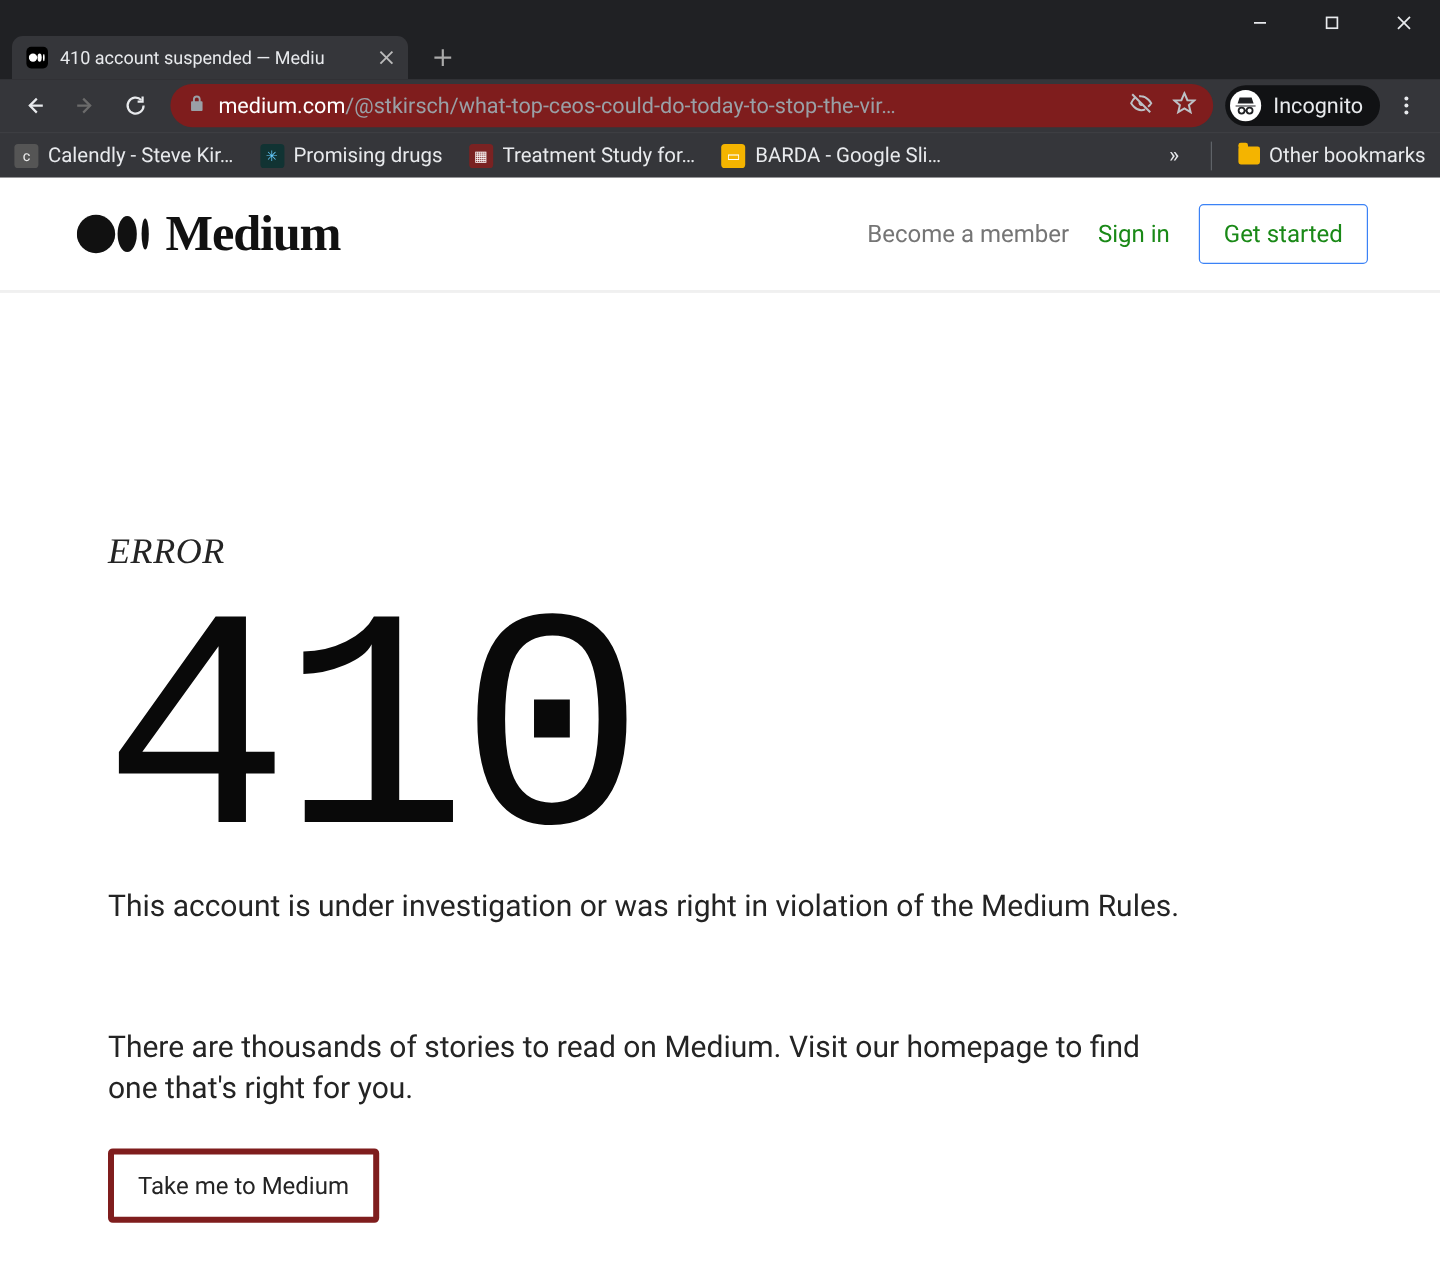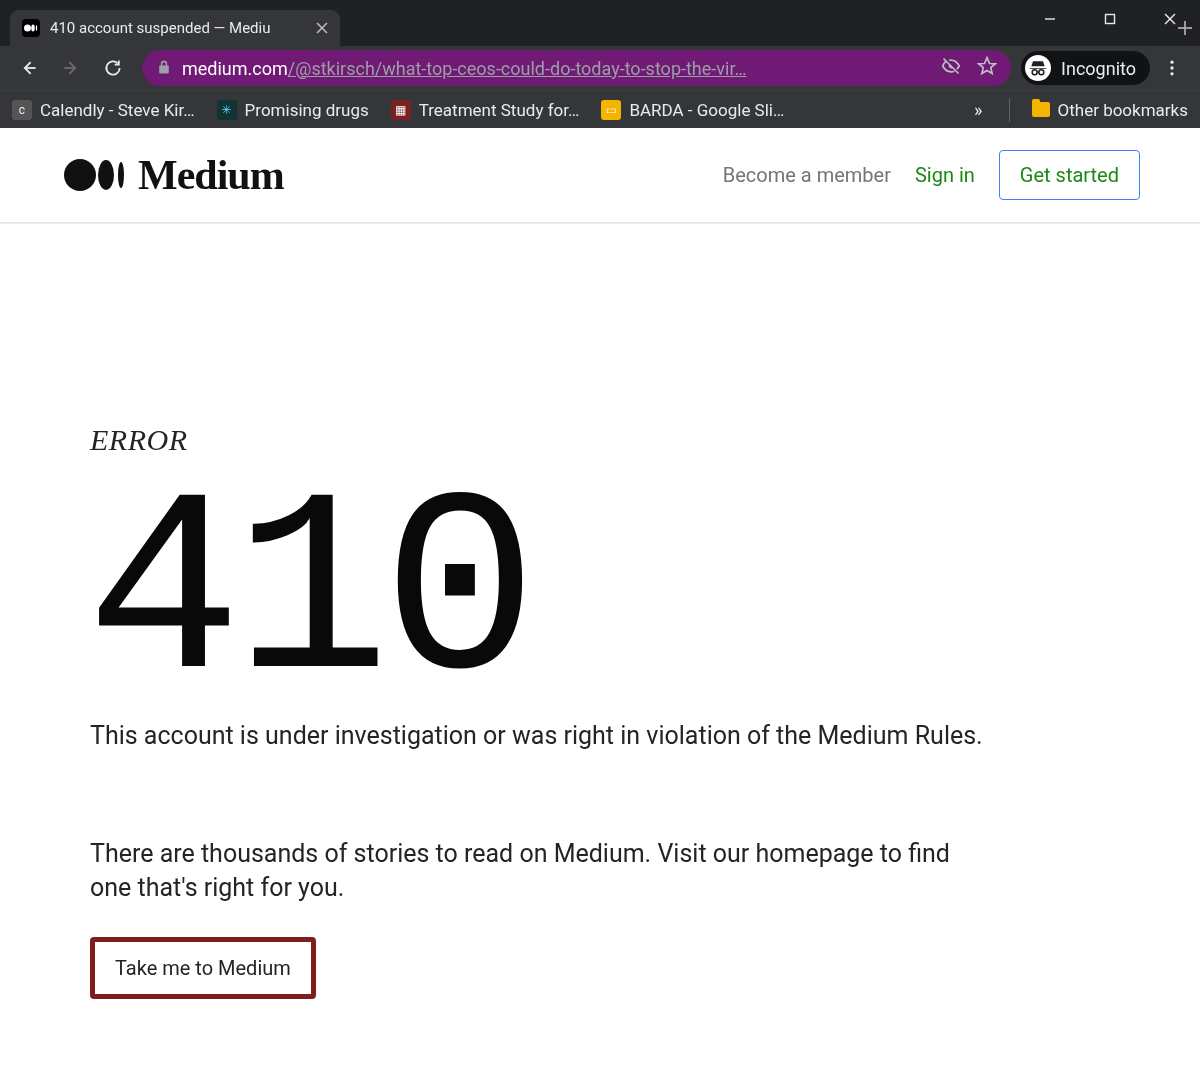--- a/index.html
+++ b/index.html
@@ -1,41 +1,41 @@
 <!DOCTYPE html>
 <html><head>
 <meta charset="utf-8">
 <style>
   * { box-sizing: border-box; margin: 0; padding: 0; }
   body { width: 1200px; height: 1068px; font-family: -apple-system, BlinkMacSystemFont, "Segoe UI", Roboto, sans-serif; background: #fff; overflow: hidden; }
 
   
   .chrome { background: #202124; color: #e8eaed; }
-  .tabbar { display: flex; align-items: flex-end; height: 46px; padding: 10px 0 0 10px; position: relative; justify-content: space-between; }
+  .tabbar { display: flex; align-items: flex-end; height: 66px; padding: 10px 0 0 10px; position: relative; }
   .tab { display: flex; align-items: center; background: #35363a; height: 36px; border-radius: 9px 9px 0 0; padding: 0 10px 0 12px; min-width: 330px; max-width: 330px; font-size: 15px; color: #e8eaed; gap: 10px; }
   .tab-favicon { width: 18px; height: 18px; background: #000; border-radius: 4px; display: flex; align-items: center; justify-content: center; }
   .tab-favicon svg { width: 14px; height: 10px; }
   .tab-title { flex: 1; white-space: nowrap; overflow: hidden; }
   .tab-close { width: 16px; height: 16px; display: flex; align-items: center; justify-content: center; color: #bbb; cursor: pointer; }
   .tab-close svg { width: 12px; height: 12px; }
   .newtab { width: 30px; height: 30px; margin-left: 14px; display: flex; align-items: center; justify-content: center; color: #aaa; cursor: pointer; margin-bottom: 3px; }
   .newtab svg { width: 18px; height: 18px; }
   .win-controls { position: absolute; right: 0; top: 0; display: flex; height: 38px; }
   .win-btn { width: 60px; display: flex; align-items: center; justify-content: center; color: #e8eaed; }
   .win-btn svg { width: 14px; height: 14px; }
 
   .toolbar { background: #35363a; height: 44px; display: flex; align-items: center; padding: 0 10px; gap: 4px; }
   .nav-btn { width: 38px; height: 38px; display: flex; align-items: center; justify-content: center; color: #e8eaed; border-radius: 50%; }
   .nav-btn.disabled { color: #6b6b6b; }
   .nav-btn svg { width: 20px; height: 20px; }
-  .omnibox { flex: 1; background: #701a75; border-radius: 22px; height: 36px; display: flex; align-items: center; padding: 0 14px; margin: 0 6px; gap: 10px; font-size: 18px; color: #bdc1c6; overflow: hidden; }
+  .omnibox { flex: 1; background: #7f1d1d; border-radius: 22px; height: 36px; display: flex; align-items: center; padding: 0 14px; margin: 0 6px; gap: 10px; font-size: 18px; color: #bdc1c6; overflow: hidden; }
   .omnibox .lock { color: #9aa0a6; }
   .omnibox .url { white-space: nowrap; overflow: hidden; flex: 1; display: flex; align-items: baseline; }
   .omnibox .domain { color: #fff; }
-  .omnibox .path { color: #9aa0a6; text-decoration: underline; }
+  .omnibox .path { color: #9aa0a6; }
   .omnibox-actions { display: flex; align-items: center; gap: 16px; margin-left: auto; color: #bdc1c6; }
   .omnibox-actions svg { width: 20px; height: 20px; }
   .incognito-badge { display: flex; align-items: center; gap: 10px; color: #e8eaed; background: #111214; border-radius: 22px; padding: 4px 14px 4px 4px; height: 34px; font-size: 18px; }
   .incognito-icon { width: 26px; height: 26px; background: #fff; border-radius: 50%; display:flex; align-items:center; justify-content:center; }
   .kebab { width: 36px; display: flex; align-items: center; justify-content: center; color: #e8eaed; }
 
   .bookmarks { background: #35363a; border-top: 1px solid #3d3e42; height: 38px; display: flex; align-items: center; padding: 0 12px; gap: 22px; font-size: 17px; color: #e8eaed; }
   .bm-item { display: flex; align-items: center; gap: 8px; white-space: nowrap; cursor: pointer; }
   .bm-icon { width: 20px; height: 20px; border-radius: 3px; display: flex; align-items: center; justify-content: center; font-size: 12px; }
   .bm-spacer { flex: 1; }

